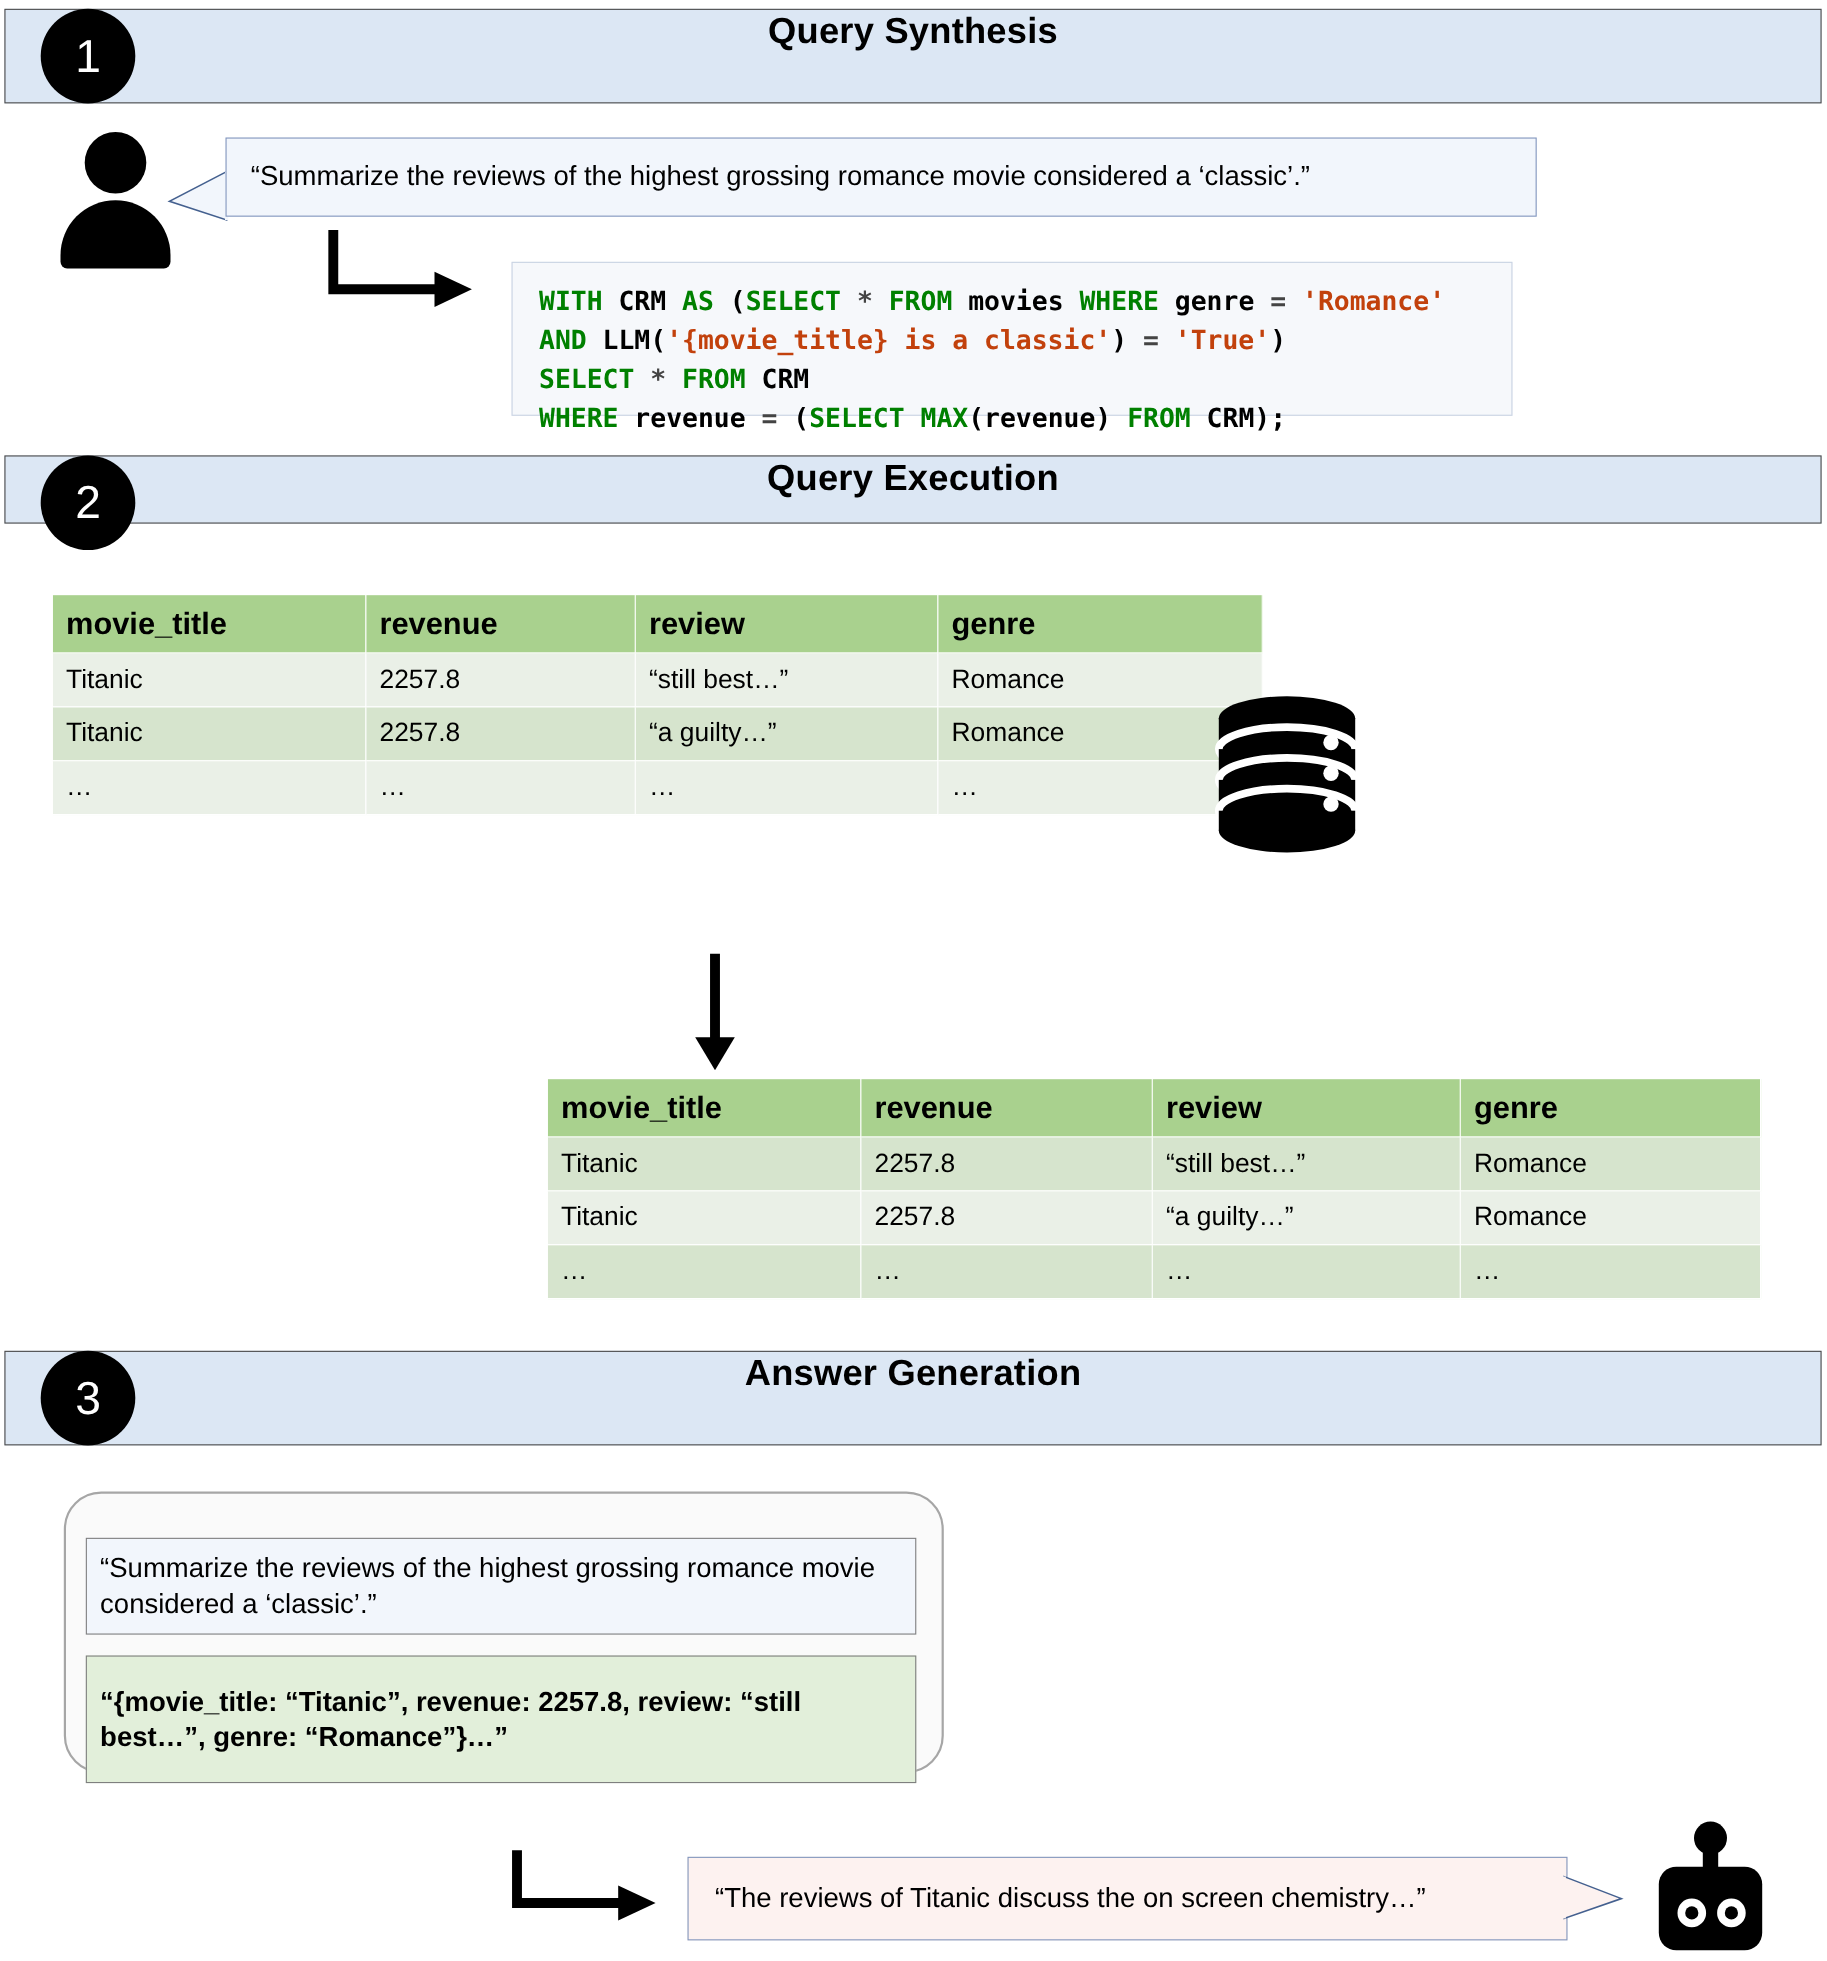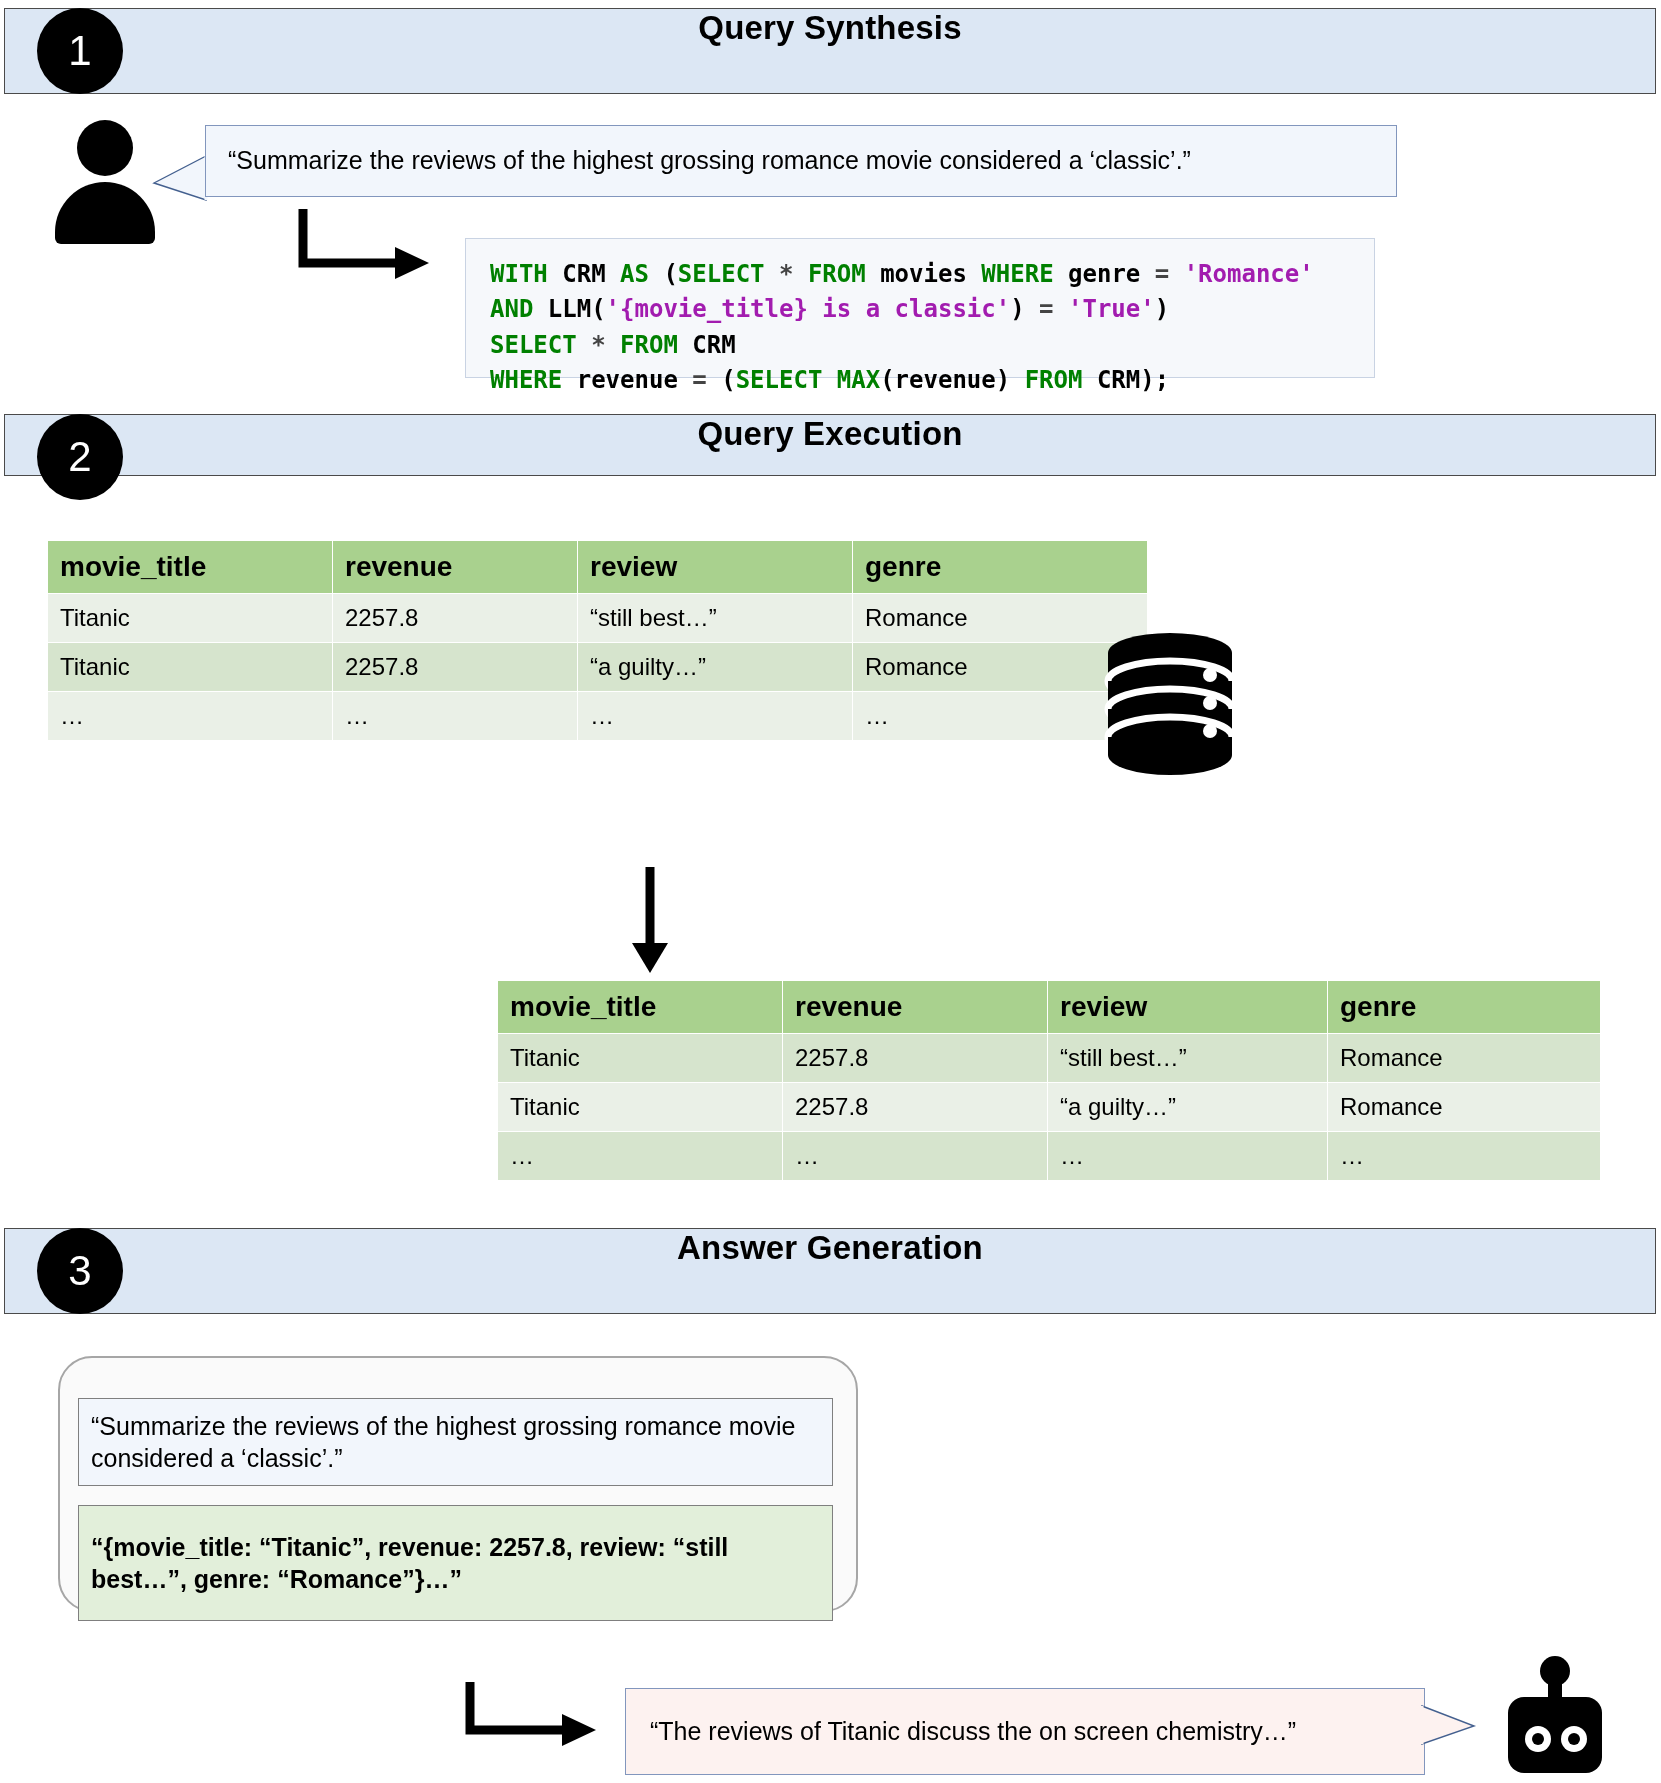--- a/index.html
+++ b/index.html
@@ -57,21 +57,21 @@
     padding:18px 24px;
   }
   .sqlbox pre{
     margin:0;
     font-family:"DejaVu Sans Mono", monospace;
     font-size:24px;line-height:1.47;font-weight:bold;
     white-space:pre;
   }
   .kw{color:#008000;}
   .id{color:#000000;}
-  .str{color:#a21caf;margin-top:20px;}
+  .str{color:#c2410c;margin-top:20px;}
   .op{color:#444444;}
 
   
   .dtable{position:absolute;border-collapse:collapse;table-layout:fixed;}
   .dtable th{
     background:#a9d18e;font-size:28px;font-weight:bold;text-align:left;
     padding:10px 12px;border:1px solid #ffffff;color:#000;
   }
   .dtable td{
     font-size:24px;text-align:left;padding:10px 12px;border:1px solid #ffffff;color:#000;
@@ -264,21 +264,21 @@
 
   <div class="innerbox a-box" style="left:78px;top:1505px;width:755px;height:116px;">
     <span class="txt">“{movie_title: “Titanic”, revenue: 2257.8, review: “still best…”, genre: “Romance”}…”</span>
   </div>
 
   <svg class="arrow" style="left:462px;top:1678px;" width="140" height="80" viewBox="0 0 140 80">
     <path d="M8,4 L8,52 L104,52" stroke="#000" stroke-width="9" fill="none"></path>
     <polygon points="100,36 134,52 100,68" fill="#000"></polygon>
   </svg>
 
-  <div class="ansbubble" style="left:625px;top:1688px;width:800px;height:87px;">
+  <div class="ansbubble" style="left:625px;top:1688px;width:800px;height:76px;">
     <span class="txt">“The reviews of Titanic discuss the on screen chemistry…”</span>
   </div>
   <svg class="bubble-tail" style="left:1420px;top:1700px;" width="60" height="60" viewBox="0 0 60 60">
     <polygon points="2,6 54,26 2,44" fill="#fdf2f0" stroke="#44608f" stroke-width="1.4"></polygon>
     <line x1="2" y1="6" x2="2" y2="44" stroke="#fdf2f0" stroke-width="3"></line>
   </svg>
 
   <svg class="robot" style="left:1490px;top:1655px;" width="130" height="125" viewBox="0 0 130 125">
     <circle cx="65" cy="16" r="15" fill="#000"></circle>
     <rect x="58" y="16" width="14" height="32" fill="#000"></rect>

